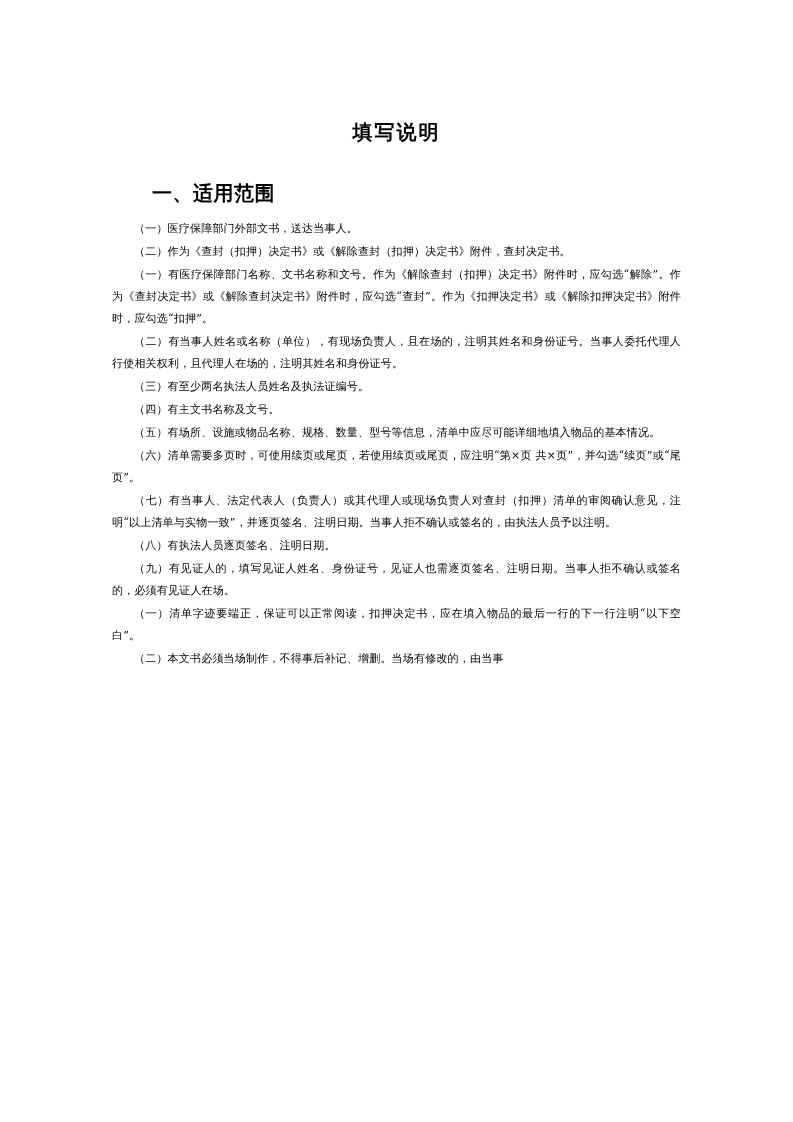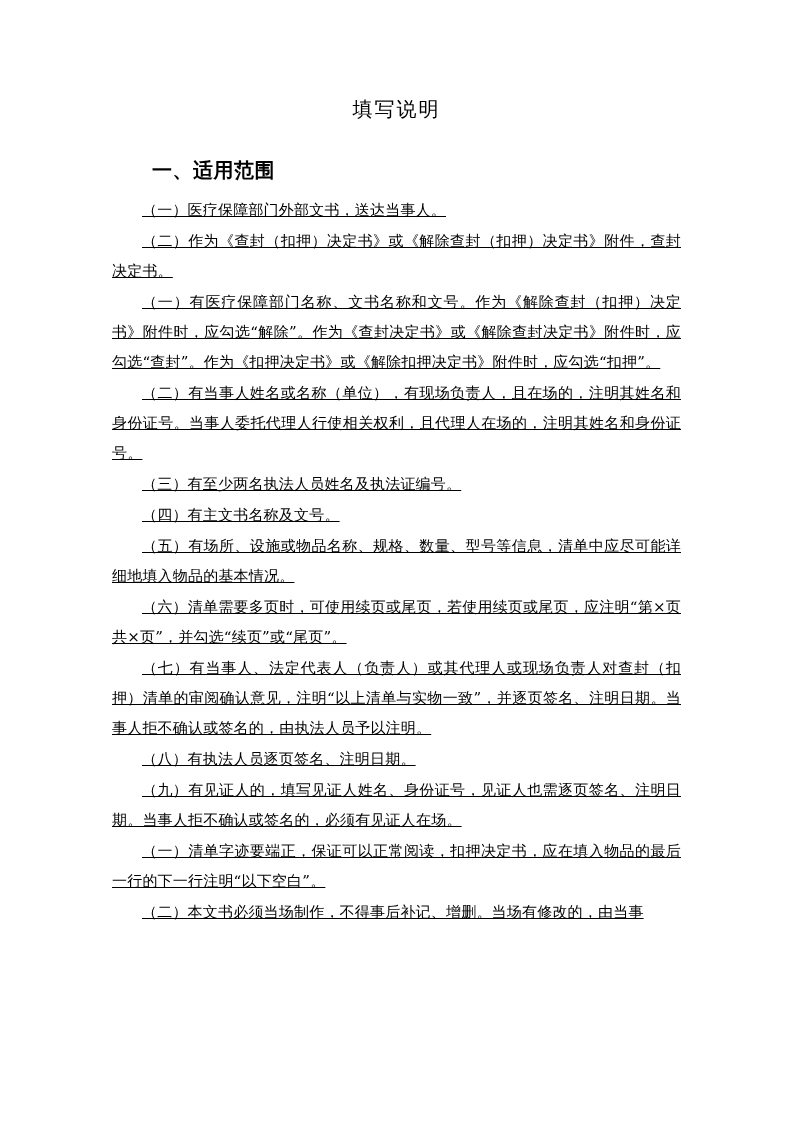--- a/index.html
+++ b/index.html
@@ -21,41 +21,40 @@
     top: 0;
     width: 793px;
     height: 1122px;
     box-sizing: border-box;
     padding: 96px 112px 60px 112px;
   }
   .doc-title {
     text-align: center;
     font-size: 20px;
     letter-spacing: 2px;
-    margin: 0 0 18px 0;
-    font-weight: normal;
+    margin: 23px 0 18px 0;
+    font-weight: bold;
     font-family: "DejaVu Serif", "Liberation Serif", serif;
   }
   .section-heading {
     font-size: 20px;
     font-weight: bold;
     margin: 28px 0 6px 0;
     text-indent: 2em;
     letter-spacing: 0.5px;
     line-height: 1.9;
   }
   .para {
-    font-size: 15px;
+    font-size: 11px;
     line-height: 2.0;
     text-indent: 2em;
     margin: 0 0 1px 0;
     text-align: justify;
     text-justify: inter-ideograph;
     letter-spacing: 0.2px;
-    text-decoration: underline;
   }
 </style>
 </head>
 <body>
 
 <div class="page">
   <div class="doc-title">填写说明</div>
 
   <div class="section-heading">一、适用范围</div>
   <p class="para">（一）医疗保障部门外部文书，送达当事人。</p>

